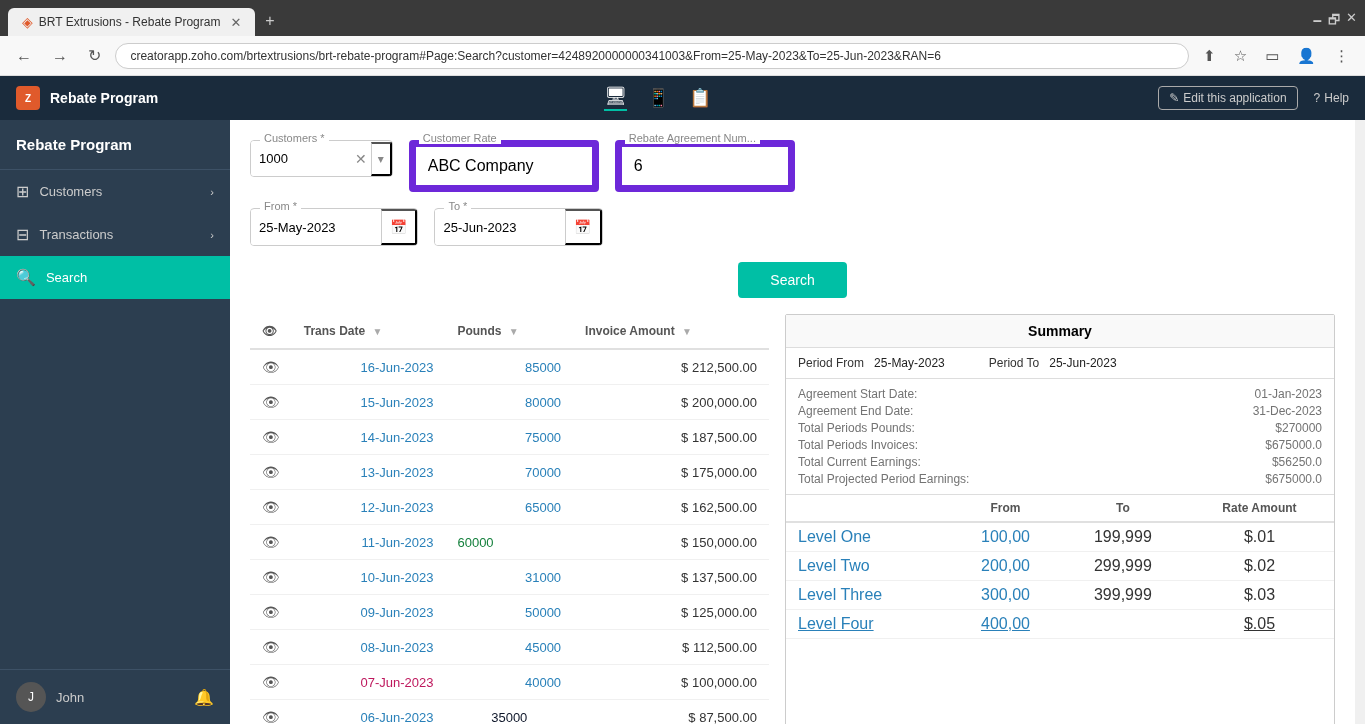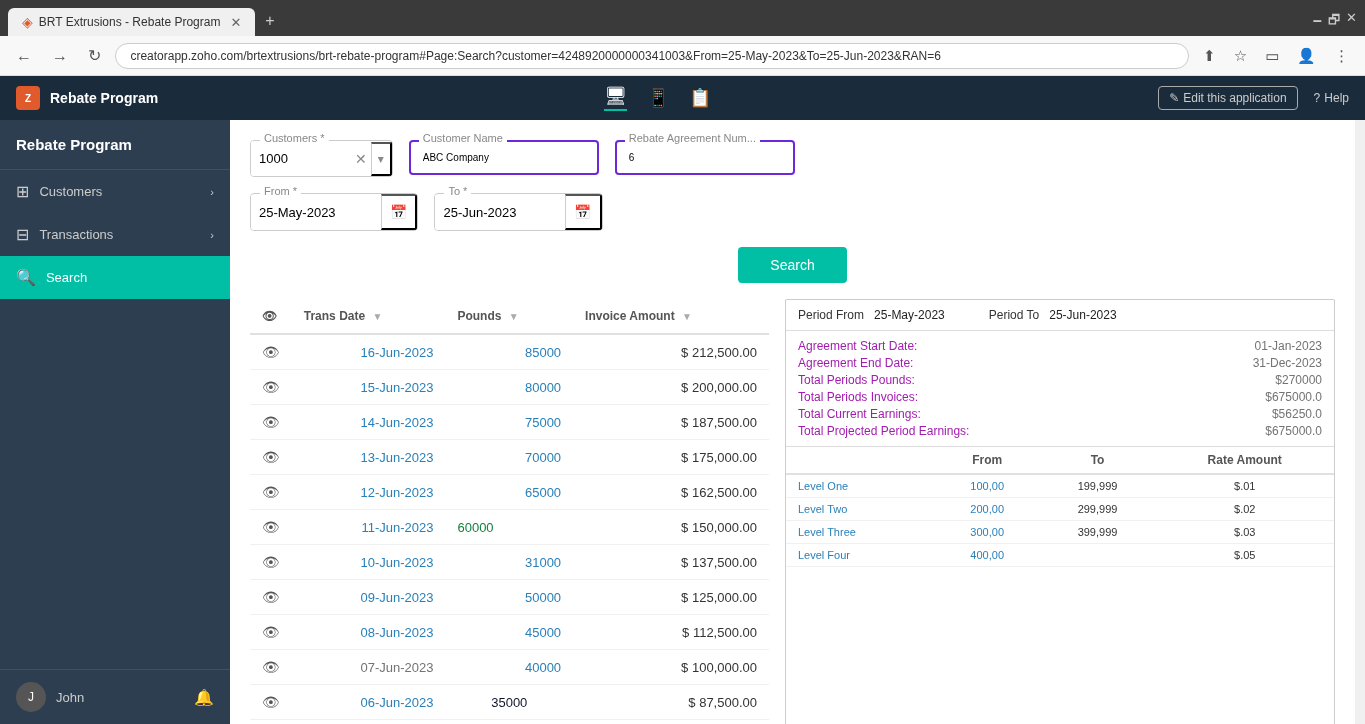--- a/index.html
+++ b/index.html
@@ -40,21 +40,21 @@
     .sidebar-footer-name { font-size: 13px; color: #ccc; }
     .bell-icon { margin-left: auto; color: #aaa; font-size: 16px; cursor: pointer; }
 
     
     .content { flex: 1; background: white; overflow-y: auto; padding: 20px; }
 
     
     .form-row { display: flex; gap: 16px; margin-bottom: 16px; align-items: flex-start; flex-wrap: wrap; }
     .form-field { display: flex; flex-direction: column; position: relative; }
     .form-field label { position: absolute; top: -8px; left: 10px; background: white; padding: 0 4px; font-size: 11px; color: #888; z-index: 1; }
-    .form-input { border: 2px solid #6d28d9; border-radius: 4px; padding: 10px 12px; font-size: 10px; min-width: 160px; outline: none; }
+    .form-input { border: 7px solid #6d28d9; border-radius: 4px; padding: 10px 12px; font-size: 16px; min-width: 160px; outline: none; }
     .customers-input-wrap { display: flex; align-items: center; border: 1px solid #ccc; border-radius: 4px; overflow: hidden; }
     .customers-input-wrap input { border: none; padding: 10px 8px; font-size: 13px; min-width: 100px; outline: none; }
     .customers-input-wrap .clear-btn { background: none; border: none; color: #888; cursor: pointer; padding: 0 4px; font-size: 14px; }
     .customers-input-wrap .dropdown-btn { background: none; border-left: 1px solid #ccc; color: #888; cursor: pointer; padding: 8px 6px; font-size: 12px; }
     .date-wrap { display: flex; align-items: center; border: 1px solid #ccc; border-radius: 4px; overflow: hidden; }
     .date-wrap input { border: none; padding: 10px 8px; font-size: 13px; min-width: 120px; outline: none; }
     .date-wrap .cal-btn { background: none; border-left: 1px solid #ccc; color: #888; cursor: pointer; padding: 8px 8px; font-size: 14px; }
 
     
     .search-btn-wrap { display: flex; justify-content: center; margin: 16px 0; }
@@ -70,28 +70,28 @@
     tbody tr { border-bottom: 1px solid #f0f0f0; }
     tbody td { padding: 9px 12px; font-size: 13px; color: #333; text-align: right; }
     tbody td:first-child { text-align: left; color: #2980b9; }
     tbody td:nth-child(2) { color: #2980b9; }
     .eye-icon-col { width: 30px; text-align: center; color: #555; font-size: 14px; }
 
     
     .summary-panel { width: 550px; border: 1px solid #ccc; border-radius: 2px; font-size: 13px; flex-shrink: 0; }
     .summary-title { text-align: center; font-weight: 600; padding: 8px; background: #f9f9f9; border-bottom: 1px solid #ddd; font-size: 14px; }
     .summary-stats { display: grid; grid-template-columns: 1fr 1fr; padding: 8px 12px; gap: 3px 8px; border-bottom: 1px solid #ddd; }
-    .summary-stats .stat-label { color: #a21caf; font-size: 12px; }
+    .summary-stats .stat-label { color: #737373; font-size: 12px; }
     .summary-stats .stat-value { color: #737373; font-size: 12px; font-weight: 500; text-align: right; }
     .levels-table { width: 100%; border-collapse: collapse; }
     .levels-table th { padding: 6px 12px; text-align: center; font-size: 12px; color: #555; font-weight: 600; border-bottom: 1px solid #ddd; }
     .levels-table th:first-child { text-align: left; }
-    .levels-table td { padding: 5px 12px; font-size: 11px; color: #333; text-align: center; }
+    .levels-table td { padding: 5px 12px; font-size: 16px; color: #333; text-align: center; }
     .levels-table td:first-child { text-align: left; }
-    .levels-table tr:last-child td { border-bottom: none; }
+    .levels-table tr:last-child td { border-bottom: none; text-decoration: underline; }
 
     .scrollbar-placeholder { width: 10px; background: #f0f0f0; }
   </style>
 </head>
 <body>
 
 <div class="tab-bar">
   <div class="tab">
     <span style="color:#e05a2b; font-size:14px;">◈</span>
     <span>BRT Extrusions - Rebate Program</span>
@@ -177,21 +177,21 @@
       <div class="form-field">
         <label>Customers *</label>
         <div class="customers-input-wrap">
           <input type="text" style="width: 100px;" value="1000">
           <button class="clear-btn">✕</button>
           <button class="dropdown-btn">▾</button>
         </div>
       </div>
 
       <div class="form-field">
-        <label>Customer Name</label>
+        <label>Customer Rate</label>
         <input type="text" class="form-input" style="width: 190px;" value="ABC Company">
       </div>
 
       <div class="form-field">
         <label>Rebate Agreement Num...</label>
         <input type="text" class="form-input" style="width: 180px;" value="6">
       </div>
     </div>
 
     <div class="form-row">
@@ -290,41 +290,42 @@
     <td style="text-align:right;">$ 125,000.00</td>
   </tr>
               <tr>
     <td class="eye-icon-col" style="text-align:center; color:#555;">👁</td>
     <td style="color:#2980b9;">08-Jun-2023</td>
     <td style="color:#2980b9; text-align:right;">45000</td>
     <td style="text-align:right;">$ 112,500.00</td>
   </tr>
               <tr>
     <td class="eye-icon-col" style="text-align:center; color:#555;">👁</td>
-    <td style="color:#737373;">07-Jun-2023</td>
+    <td style="color:#be185d;">07-Jun-2023</td>
     <td style="color:#2980b9; text-align:right;">40000</td>
     <td style="text-align:right;">$ 100,000.00</td>
   </tr>
               <tr>
     <td class="eye-icon-col" style="text-align:center; color:#555;">👁</td>
     <td style="color:#2980b9;">06-Jun-2023</td>
     <td style="color:#0f172a; text-align:center;">35000</td>
     <td style="text-align:right;">$ 87,500.00</td>
   </tr>
               <tr>
     <td class="eye-icon-col" style="text-align:center; color:#555;">👁</td>
     <td style="color:#2980b9;">05-Jun-2023</td>
     <td style="color:#2980b9; text-align:right;">30000</td>
     <td style="text-align:right;">$ 75,000.00</td>
   </tr>
             </tbody>
         </table>
       </div>
 
       <div class="summary-panel">
+        <div class="summary-title">Summary</div>
 
         <div style="display:flex; padding: 8px 12px; gap:4px; border-bottom:1px solid #ddd; font-size:12px; align-items:center; flex-wrap:wrap;">
           <span style="color:#333; font-weight:500;">Period From</span>
           <span style="margin-left:6px; color:#222;">25-May-2023</span>
           <span style="margin-left:40px; color:#333; font-weight:500;">Period To</span>
           <span style="margin-left:6px; color:#222;">25-Jun-2023</span>
         </div>
 
         <div class="summary-stats">
           <span class="stat-label">Agreement Start Date:</span>

